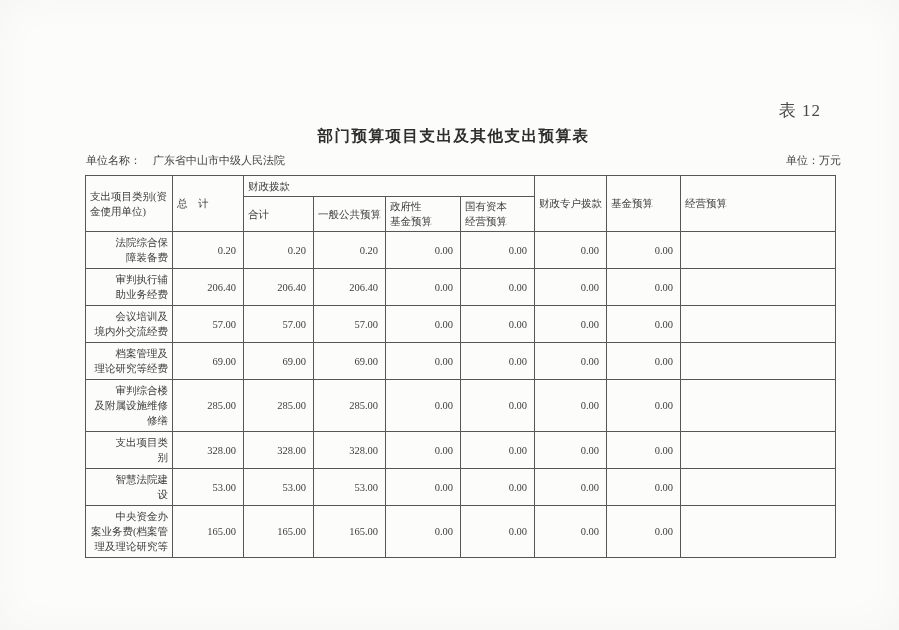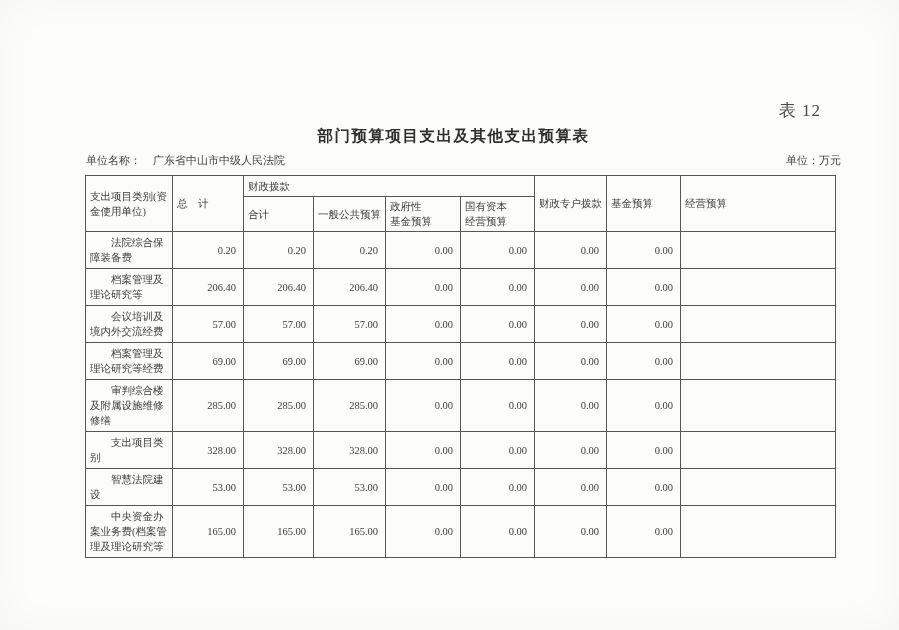--- a/index.html
+++ b/index.html
@@ -75,21 +75,21 @@
   }
   .hdr-row-a { height: 21px; }
   .hdr-row-b { height: 32px; }
   .budget-table tbody tr { height: 33px; }
   td.cat {
     text-align: left;
     padding: 3px 4px;
   }
   .cat-text {
     text-indent: 2em;
-    text-align: left;
+    text-align: right;
     word-break: break-all;
   }
   td.num {
     text-align: right;
     padding-right: 7px;
   }
   td.perf {
     text-align: left;
   }
 </style>
@@ -149,21 +149,21 @@
           <td class="num">0.20</td>
           <td class="num">0.20</td>
           <td class="num">0.00</td>
           <td class="num">0.00</td>
           <td class="num">0.00</td>
           <td class="num">0.00</td>
           <td class="perf"></td>
         </tr>
         <tr>
           <td class="cat">
-            <div class="cat-text">档案管理及理论研究等</div>
+            <div class="cat-text">审判执行辅助业务经费</div>
           </td>
           <td class="num">206.40</td>
           <td class="num">206.40</td>
           <td class="num">206.40</td>
           <td class="num">0.00</td>
           <td class="num">0.00</td>
           <td class="num">0.00</td>
           <td class="num">0.00</td>
           <td class="perf"></td>
         </tr>

